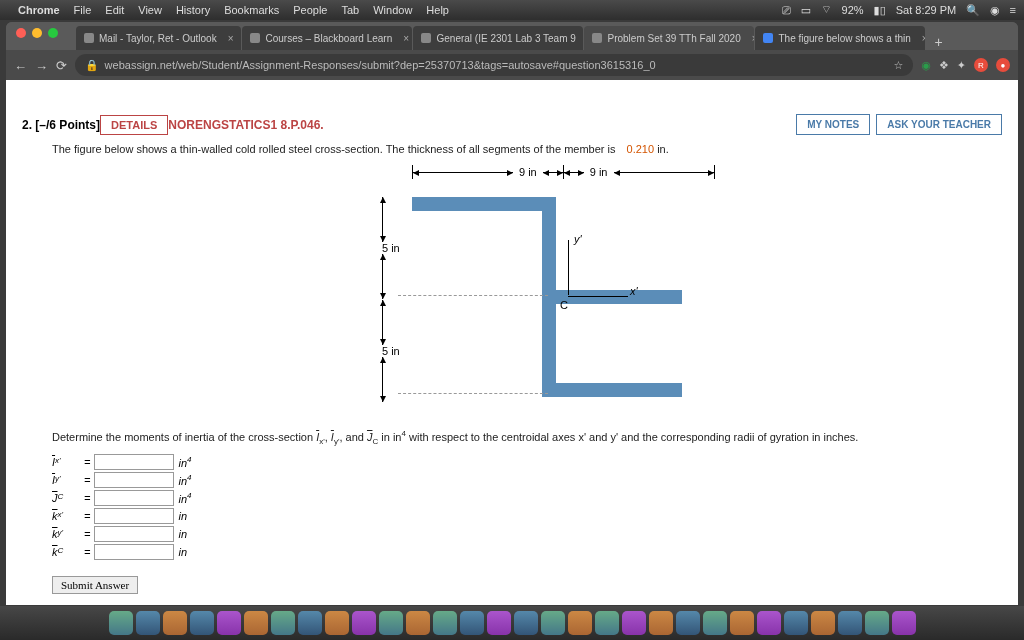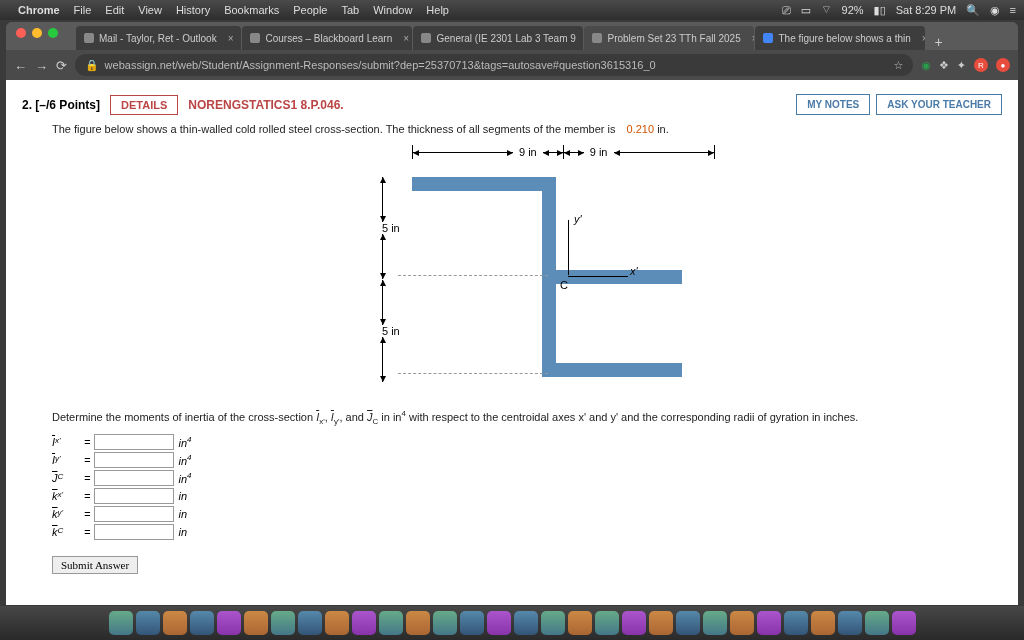--- a/index.html
+++ b/index.html
@@ -24,21 +24,21 @@
 
 .urlbar-row { height:30px; background:#4a4a4a; display:flex; align-items:center; padding:0 8px; gap:8px; }
 .navbtn { color:#ccc; font-size:13px; }
 .urlbar { flex:1; height:22px; background:#3a3a3a; border-radius:11px; color:#bbb; font-size:11px; display:flex; align-items:center; padding:0 10px; gap:6px;}
 .urlbar .lock { color:#ccc; }
 .url-icons { display:flex; gap:8px; color:#ccc; align-items:center;}
 .pill { background:#e74c3c; width:14px; height:14px; border-radius:50%; display:flex; align-items:center; justify-content:center; font-size:8px; color:#fff;}
 
 .page { flex:1; background:#fff; overflow:auto; padding:14px 16px; }
 
-.qhead { display:flex; align-items:center; gap:10px; margin-bottom:8px; }
+.qhead { display:flex; align-items:center; margin-bottom:8px;margin-top:20px; }
 .qnum { font-size:12px; font-weight:bold; }
 .details-btn { border:1px solid #b44; color:#b44; background:#fff; padding:3px 10px; font-size:11px; font-weight:bold;}
 .src { color:#b44; font-weight:bold; font-size:12px; }
 .rbtns { margin-left:auto; display:flex; gap:6px; }
 .rbtn { border:1px solid #4a7aa8; color:#4a7aa8; background:#fff; padding:4px 10px; font-size:10px; font-weight:bold;}
 
 .prompt { font-size:11px; color:#222; margin:6px 0 10px 30px; }
 .orange { color:#d35400;padding-left:8px; }
 
 .figure { width:460px; height:250px; margin:8px auto 14px auto; position:relative; }
@@ -114,21 +114,21 @@
         <span class="fav"></span>
         <span>Courses – Blackboard Learn</span>
         <span class="x">×</span>
       </div>
     <div class="tab">
         <span class="fav"></span>
         <span>General (IE 2301 Lab 3 Team 9</span>
       </div>
     <div class="tab active">
         <span class="fav"></span>
-        <span>Problem Set 23 TTh Fall 2025</span>
+        <span>Problem Set 39 TTh Fall 2020</span>
         <span class="x">×</span>
       </div>
     <div class="tab">
         <span class="fav" style="background:#4285f4"></span>
         <span>The figure below shows a thin</span>
         <span class="x">×</span>
       </div>
     <span class="newtab">+</span>
   </div>
   <div class="urlbar-row">

